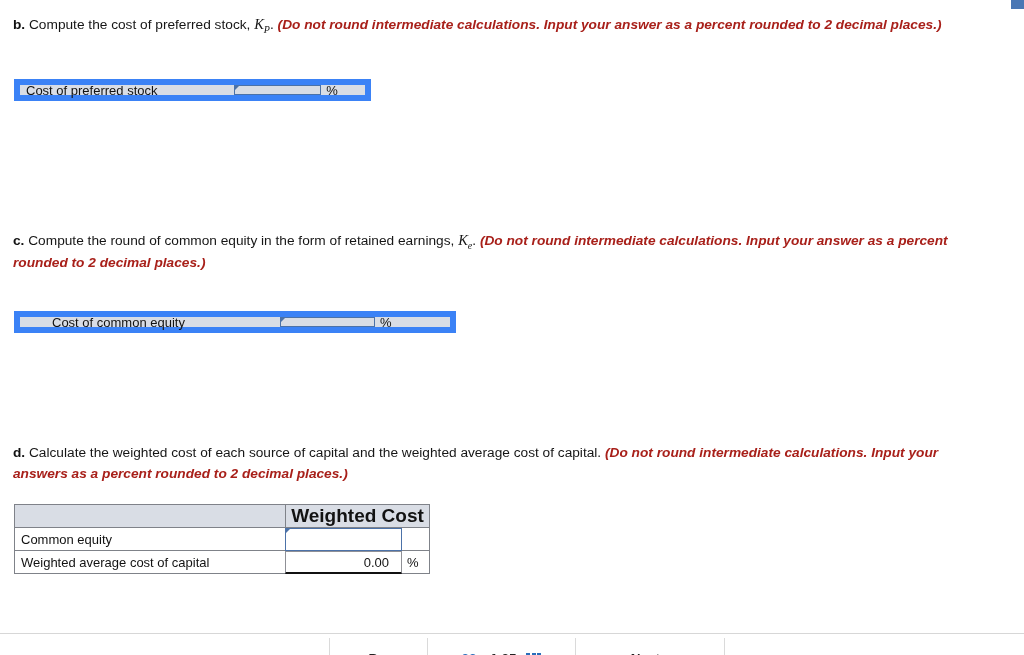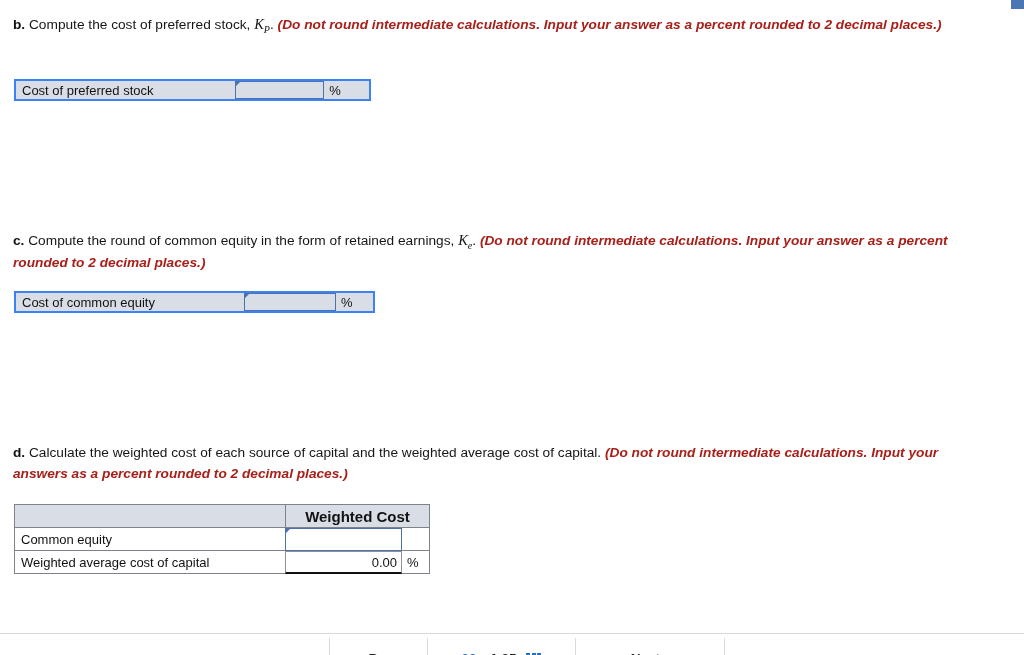--- a/index.html
+++ b/index.html
@@ -57,21 +57,21 @@
     font-size: 10px;
   }
 
   #q-b { top: 14px; }
   #q-c { top: 230px; }
   #q-d { top: 443px; }
 
   
   .ansbar {
     position: absolute;
-    border: 2px solid #3b82f6;
+    border: 6px solid #3b82f6;
     background: #d9dde5;
     box-sizing: border-box;
     display: flex;
     align-items: stretch;
     height: 22px;
   }
   .ansbar .cap {
     display: flex;
     align-items: center;
     padding-left: 6px;
@@ -105,33 +105,33 @@
     left: 0px;
     width: 0;
     height: 0;
     border-top: 4px solid #4c72a8;
     border-right: 4px solid transparent;
     border-bottom: 4px solid transparent;
     border-left: 0;
   }
   .inp .val {
     position: absolute;
-    right: 4px;
+    right: 12px;
     top: 50%;
     transform: translateY(-50%);
     font-size: 13px;
     color: #121212;
   }
 
   #tbl-b { left: 14px; top: 79px; width: 357px; }
   #tbl-b .cap { width: 220px; }
   #tbl-b .inp { width: 90px; }
   #tbl-b .pct { width: 45px; }
 
-  #tbl-c { left: 14px; top: 291px; width: 361px; }
+  #tbl-c { left: 14px; top: 311px; width: 442px; padding-left: 26px; }
   #tbl-c .cap { width: 234px; }
   #tbl-c .inp { width: 95px; }
   #tbl-c .pct { width: 38px; }
 
   
   #tbl-d {
     position: absolute;
     left: 14px;
     top: 504px;
     width: 415px;
@@ -142,21 +142,21 @@
   }
   #tbl-d td, #tbl-d th {
     border: 1px solid #7f8289;
     padding: 0;
     height: 23px;
     box-sizing: border-box;
   }
   #tbl-d th {
     background: #d9dde5;
     font-weight: bold;
-    font-size: 15px;
+    font-size: 19px;
     text-align: center;
   }
   #tbl-d th.blank { background: #d9dde5; }
   #tbl-d td.name {
     padding-left: 6px;
     text-align: left;
     white-space: nowrap;
   }
   #tbl-d td.cell {
     padding: 0;

